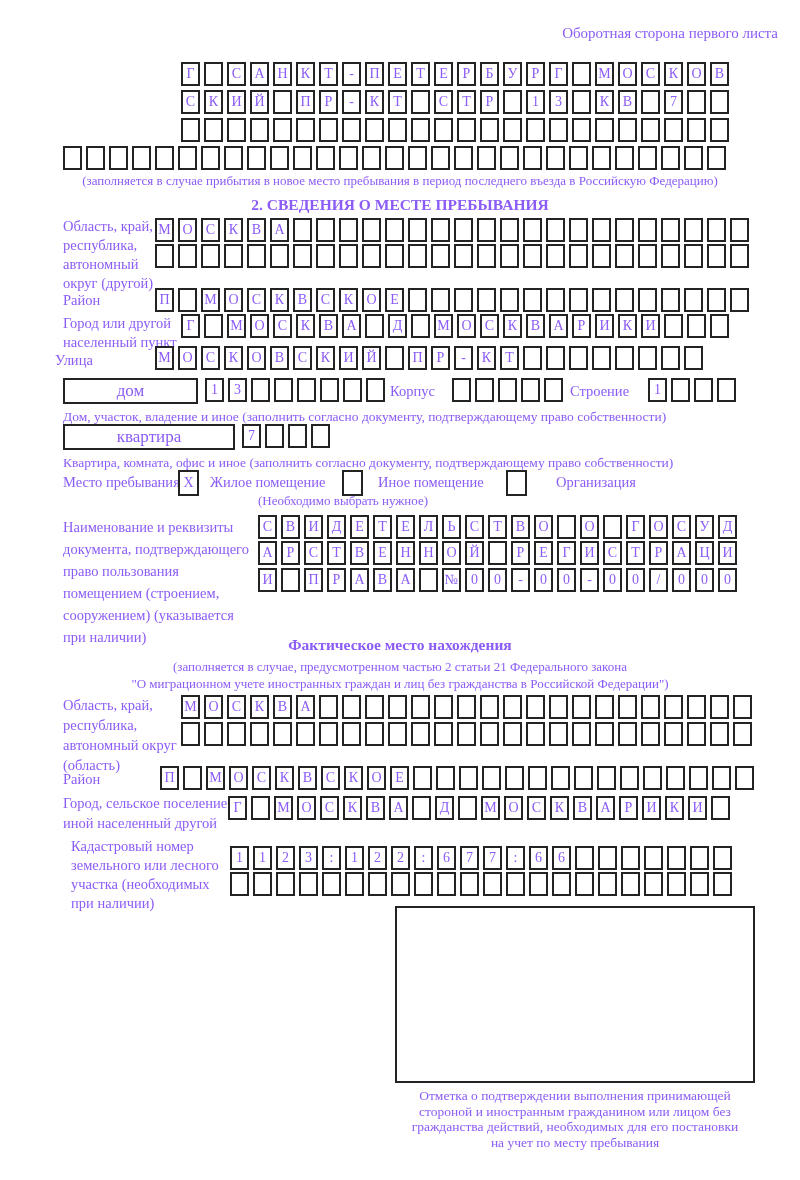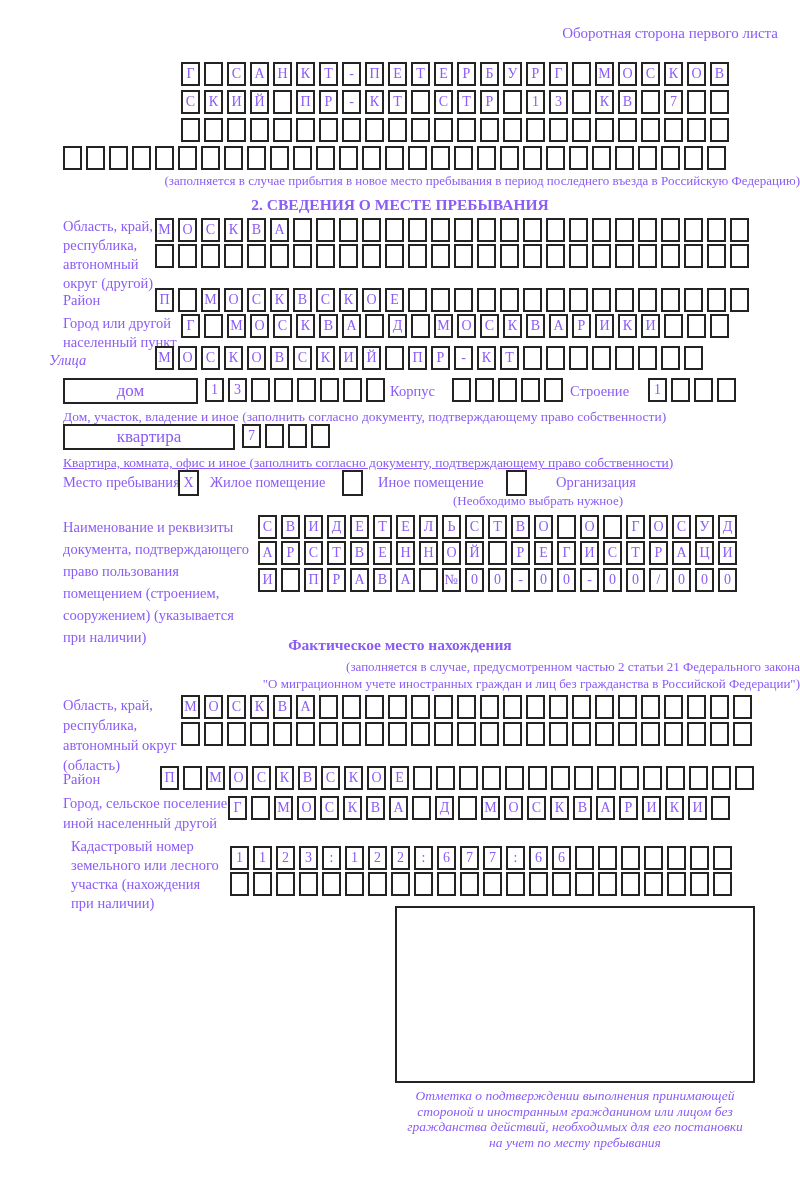--- a/index.html
+++ b/index.html
@@ -8,33 +8,33 @@
     font-family:"Liberation Serif","DejaVu Serif",serif; color:#8b5cf6; overflow:hidden;padding-left:38px;
   }
   .row { position:absolute; display:flex; gap:4px; }
   .cell {
     width:19px; height:24px; border:2px solid #232323; box-sizing:border-box;
     display:flex; align-items:center; justify-content:center;
     font-size:14px; flex:0 0 auto; background:#fff;
   }
   .lbl { position:absolute; font-size:14.5px; line-height:19px; white-space:nowrap; }
   .lbl-wide { line-height:23px; }
-  .note { position:absolute; font-size:13px; text-align:right; }
+  .note { position:absolute; font-size:13px; text-align:center; }
   .title { position:absolute; font-weight:bold; font-size:15.5px; text-align:center; width:800px; left:0; }
   .hdr { position:absolute; font-size:15px; }
   .labelbox {
     position:absolute; border:2px solid #232323; box-sizing:border-box; height:26px;
     display:flex; align-items:center; justify-content:center; font-size:17px; background:#fff;
   }
   .chk {
     position:absolute; width:21px; height:26px; border:2px solid #232323; box-sizing:border-box;
     display:flex; align-items:center; justify-content:center; font-size:14px; background:#fff;
   }
   .stamp-box { position:absolute; border:2px solid #232323; box-sizing:border-box; background:#fff; }
-  .caption { position:absolute; font-size:13.5px; line-height:15.5px; text-align:center;font-style:italic; }
+  .caption { position:absolute; font-size:13.5px; line-height:15.5px; text-align:center; }
 </style>
 </head>
 <body>
 
 <div class="page">
 
   <div class="hdr" style="top:25px; right:60px;">Оборотная сторона первого листа</div>
 
   <div class="row" style="left:181px; top:62px;">
       <span class="cell">Г</span>
@@ -266,21 +266,21 @@
       <span class="cell">А</span>
       <span class="cell">Р</span>
       <span class="cell">И</span>
       <span class="cell">К</span>
       <span class="cell">И</span>
       <span class="cell"></span>
       <span class="cell"></span>
       <span class="cell"></span>
     </div>
 
-  <div class="lbl" style="left:49px; top:351px;font-style:italic;">Улица</div>
+  <div class="lbl" style="left:55px; top:351px;">Улица</div>
   <div class="row" style="left:155px; top:346px;">
       <span class="cell">М</span>
       <span class="cell">О</span>
       <span class="cell">С</span>
       <span class="cell">К</span>
       <span class="cell">О</span>
       <span class="cell">В</span>
       <span class="cell">С</span>
       <span class="cell">К</span>
       <span class="cell">И</span>
@@ -329,21 +329,21 @@
     </div>
   <div class="note" style="left:63px; top:409px; text-align:left; font-size:13.5px;">Дом, участок, владение и иное (заполнить согласно документу, подтверждающему право собственности)</div>
 
   <div class="labelbox" style="left:63px; top:424px; width:172px;">квартира</div>
   <div class="row" style="left:242px; top:424px;">
       <span class="cell">7</span>
       <span class="cell"></span>
       <span class="cell"></span>
       <span class="cell"></span>
     </div>
-  <div class="note" style="left:63px; top:455px; text-align:left; font-size:13.5px;text-decoration:underline;">Квартира, комната, офис и иное (заполнить согласно документу, подтверждающему право собственности)</div>
+  <div class="note" style="left:63px; top:455px; text-align:left; font-size:13.5px;">Квартира, комната, офис и иное (заполнить согласно документу, подтверждающему право собственности)</div>
 
   <div class="lbl" style="left:63px; top:473px;">Место пребывания:</div>
   <div class="chk" style="left:178px; top:470px;">X</div>
   <div class="lbl" style="left:210px; top:473px;">Жилое помещение</div>
   <div class="chk" style="left:342px; top:470px;"></div>
   <div class="lbl" style="left:378px; top:473px;">Иное помещение</div>
   <div class="chk" style="left:506px; top:470px;"></div>
   <div class="lbl" style="left:556px; top:473px;text-align:right;">Организация</div>
   <div class="note" style="left:63px; top:493px; width:560px;">(Необходимо выбрать нужное)</div>
 
@@ -547,21 +547,21 @@
       <span class="cell">Р</span>
       <span class="cell">И</span>
       <span class="cell">К</span>
       <span class="cell">И</span>
       <span class="cell"></span>
     </div>
 
   <div class="lbl" style="left:71px; top:837px; line-height:19px;">
       <div>Кадастровый номер</div>
       <div>земельного или лесного</div>
-      <div>участка (нахождения</div>
+      <div>участка (необходимых</div>
       <div>при наличии)</div>
     </div>
   <div class="row" style="left:230px; top:846px;">
       <span class="cell">1</span>
       <span class="cell">1</span>
       <span class="cell">2</span>
       <span class="cell">3</span>
       <span class="cell">:</span>
       <span class="cell">1</span>
       <span class="cell">2</span>

